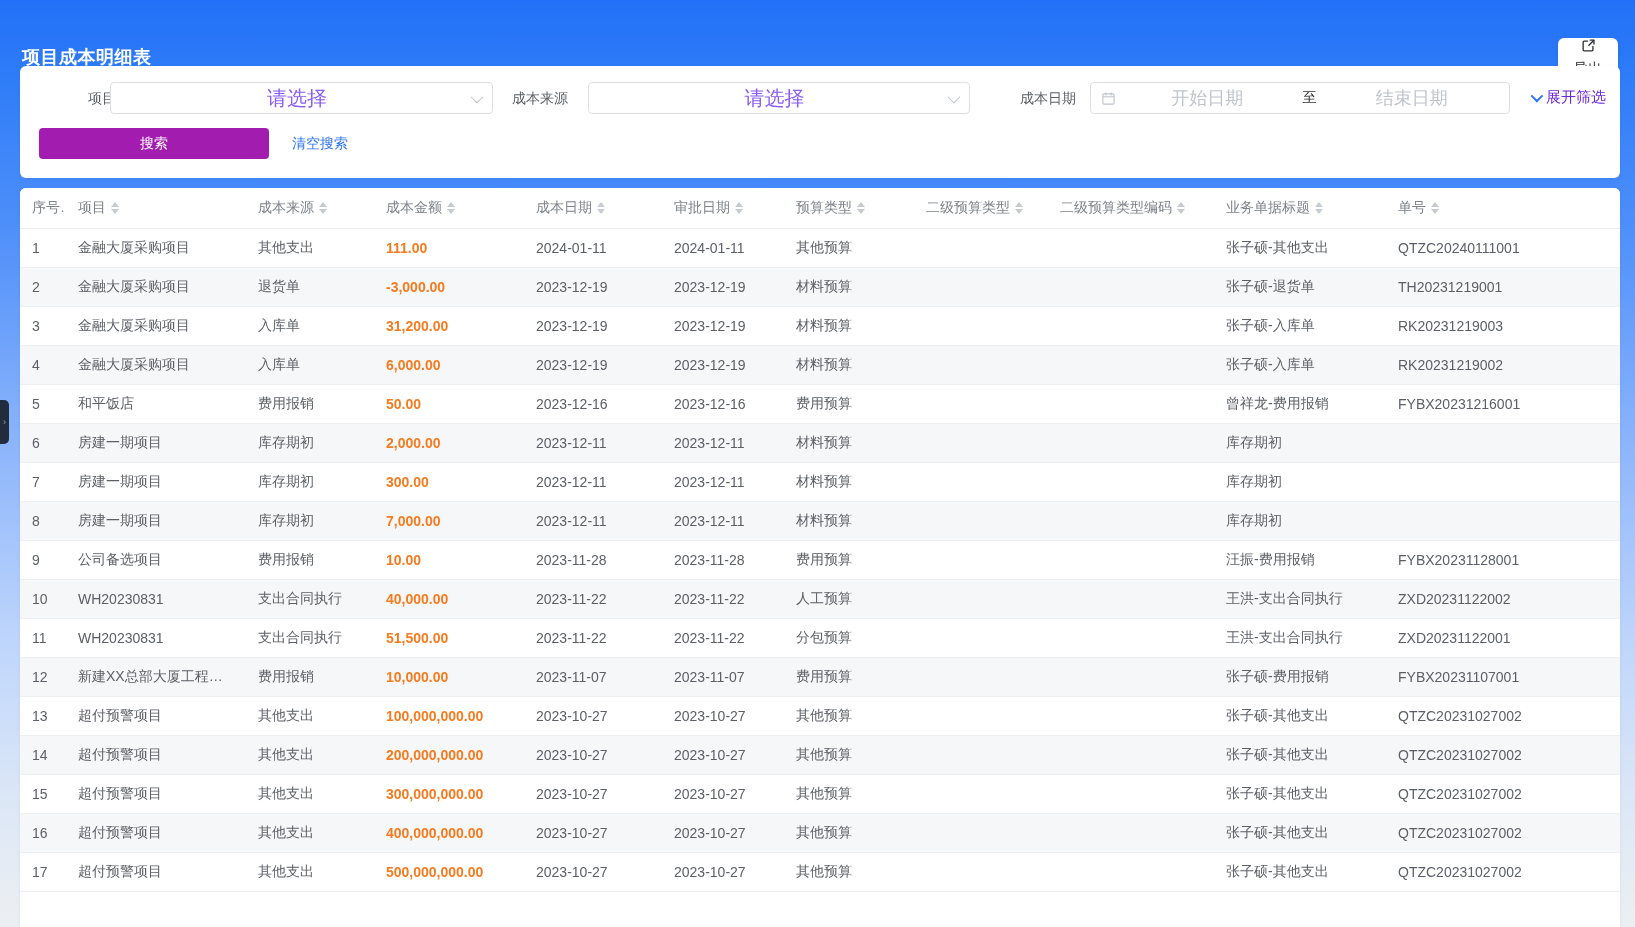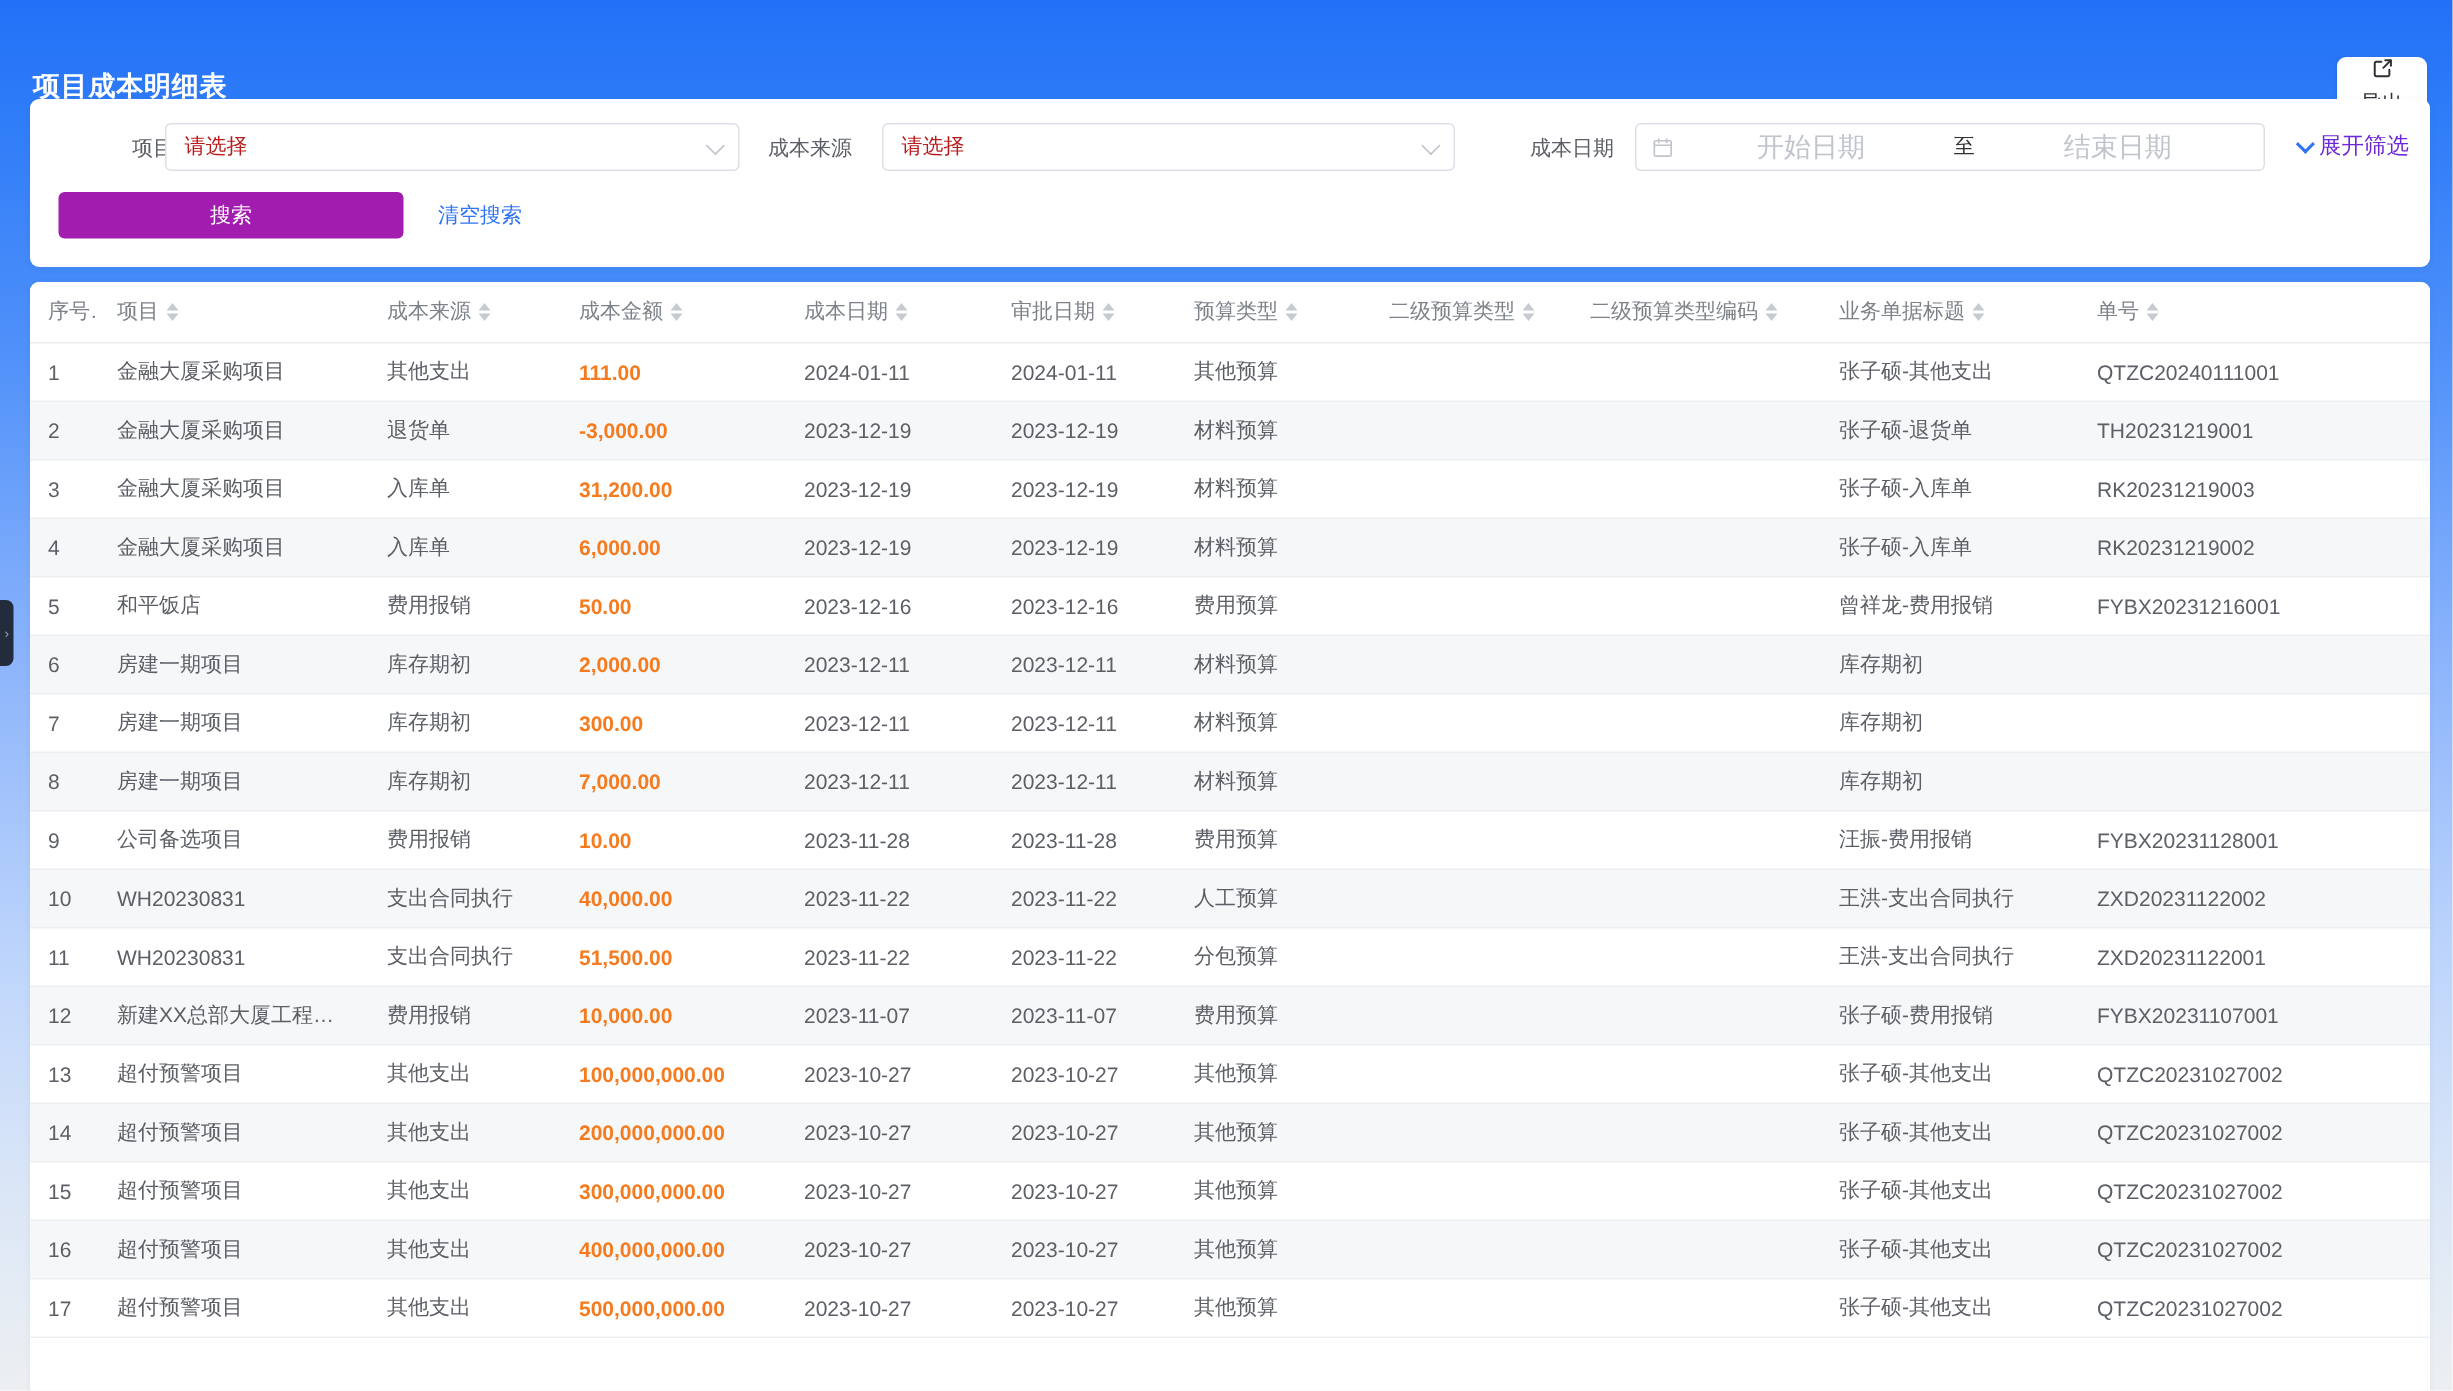--- a/index.html
+++ b/index.html
@@ -35,21 +35,21 @@
   .lbl-source    { left:430px; width:118px; }
   .lbl-date      { left:928px; width:128px; }
 
   .f-select {
     position:absolute; top:0; height:32px; background:#fff;
     border:1px solid #dcdfe6; border-radius:4px;
     display:flex; align-items:center; padding:0 12px; cursor:pointer;
   }
   .sel-project { left:90px;  width:383px; }
   .sel-source  { left:568px; width:382px; }
-  .f-select .ph { flex:1; font-size:14px; color:#b91c1c; }
+  .f-select .ph { flex:1; font-size:20px; color:#8b5cf6;text-align:center; }
   .chev { width:9px; height:9px; border-right:1.6px solid #c0c4cc; border-bottom:1.6px solid #c0c4cc; transform:rotate(45deg) translateY(-2px); }
 
   .date-range {
     position:absolute; left:1070px; top:0; width:420px; height:32px;
     border:1px solid #dcdfe6; border-radius:4px; background:#fff;
     display:flex; align-items:center; padding:0 10px;
   }
   .date-range input {
     border:none; outline:none; flex:1; min-width:0; text-align:center;
     font-size:18px; color:#606266; font-family:inherit; background:transparent;

